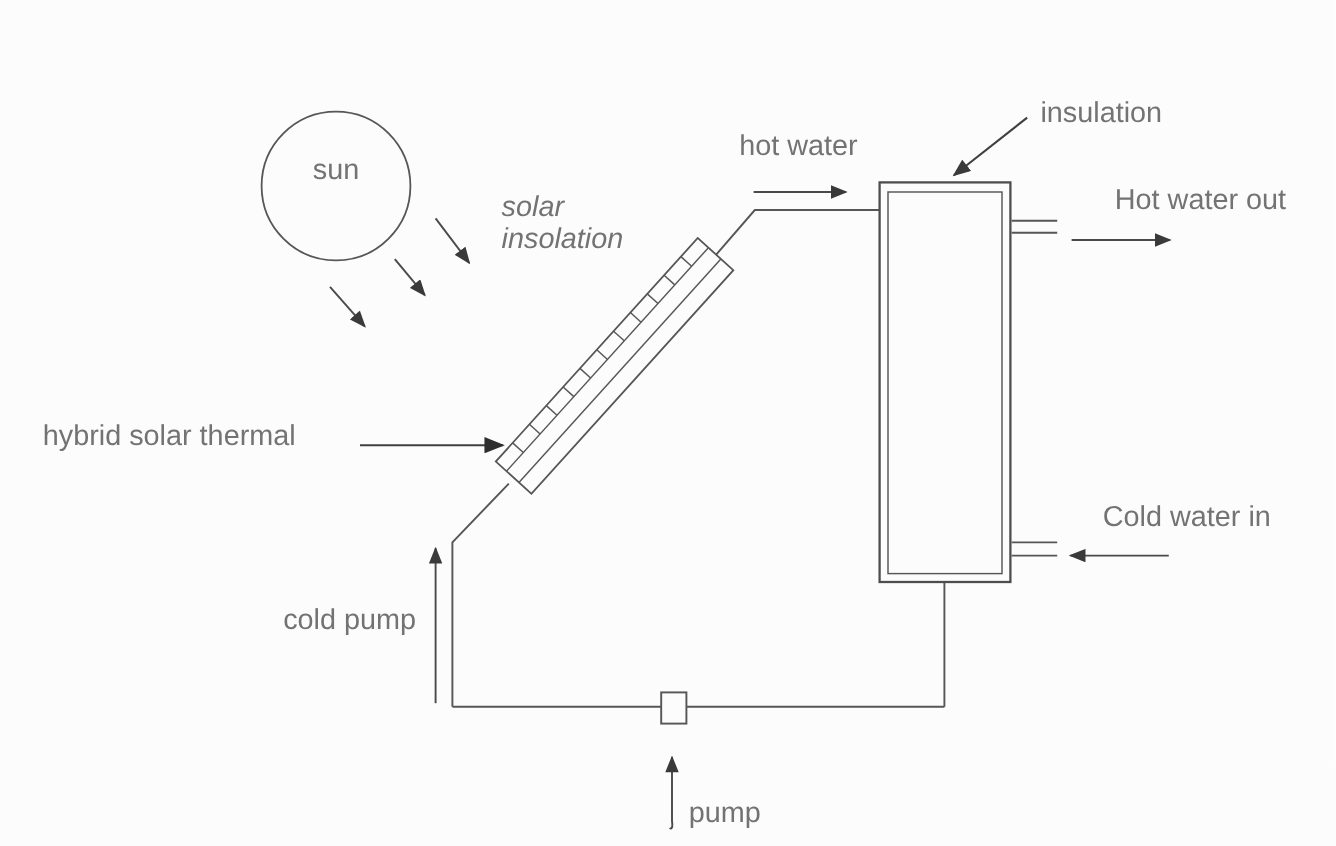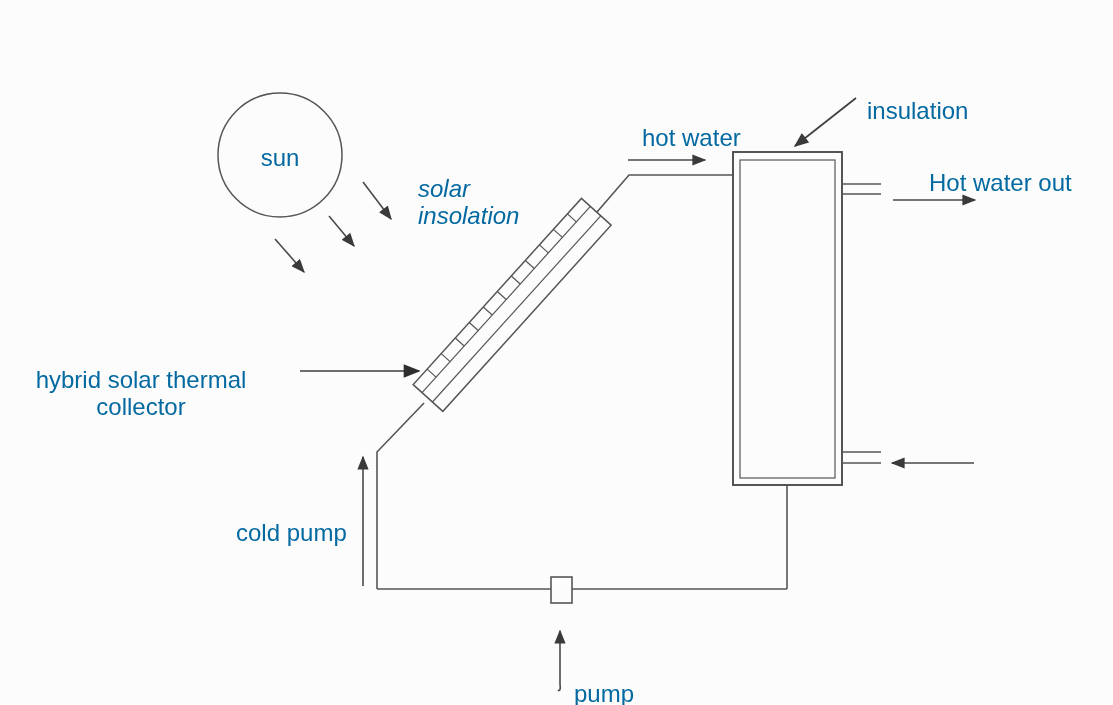--- a/index.html
+++ b/index.html
@@ -17,24 +17,23 @@
   }
   .stage svg {
     position: absolute;
     left: 0;
     top: 0;
   }
   .lbl {
     position: absolute;
     font-size: 24px;
     line-height: 27px;
-    color: #0369a1;
+    color: #737373;
     white-space: nowrap;
     letter-spacing: 0px;
-    margin-top: 16px;
   }
   .lbl .line { display: block; }
   .center { text-align: center; }
 </style>
 </head>
 <body>
 
 <div class="stage">
 
   <svg width="1113" height="705" viewBox="0 0 1113 705">
@@ -118,29 +117,29 @@
     </g>
   </svg>
 
   <div class="lbl center" style="left:230px; top:128px; width:100px;">sun</div>
 
   <div class="lbl" style="left:418px; top:159px;font-style:italic;">
     <span class="line">solar</span>
     <span class="line">insolation</span>
   </div>
 
-  <div class="lbl" style="left:642px; top:108px;">hot water</div>
+  <div class="lbl" style="left:616px; top:108px;">hot water</div>
 
   <div class="lbl" style="left:867px; top:81px;">insulation</div>
 
   <div class="lbl" style="left:929px; top:153px;">Hot water out</div>
 
+  <div class="lbl" style="left:919px; top:417px;">Cold water in</div>
 
   <div class="lbl center" style="left:28px; top:350px; width:226px;">
     <span class="line">hybrid solar thermal</span>
-    <span class="line">collector</span>
   </div>
 
   <div class="lbl" style="left:236px; top:503px;">cold pump</div>
 
   <div class="lbl" style="left:574px; top:664px;text-align:center;">pump</div>
 
 </div>
 
 </body></html>

